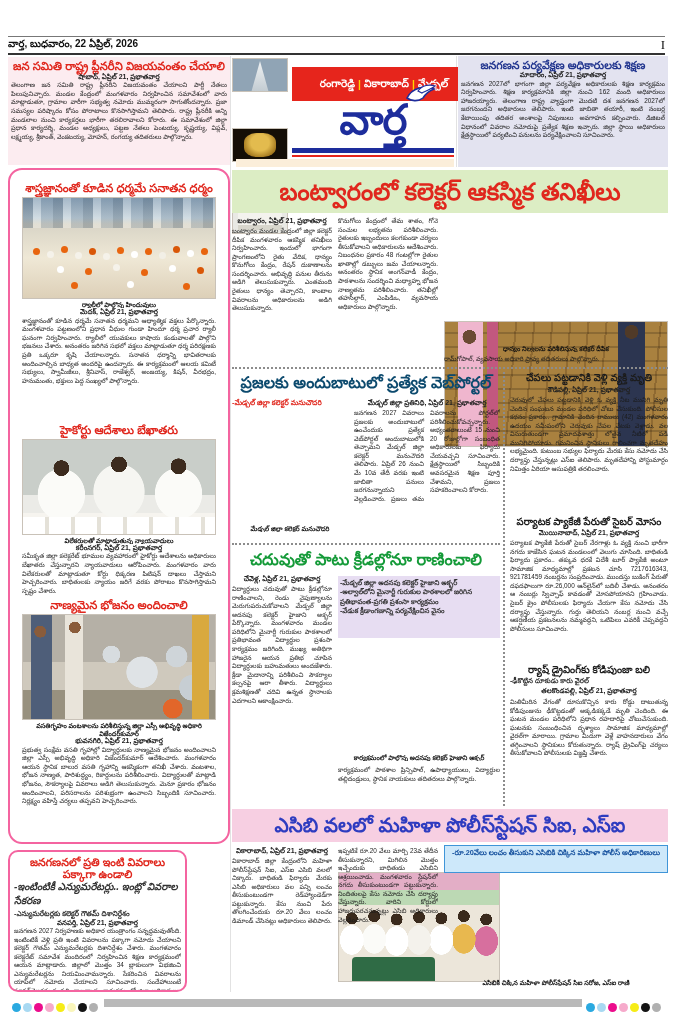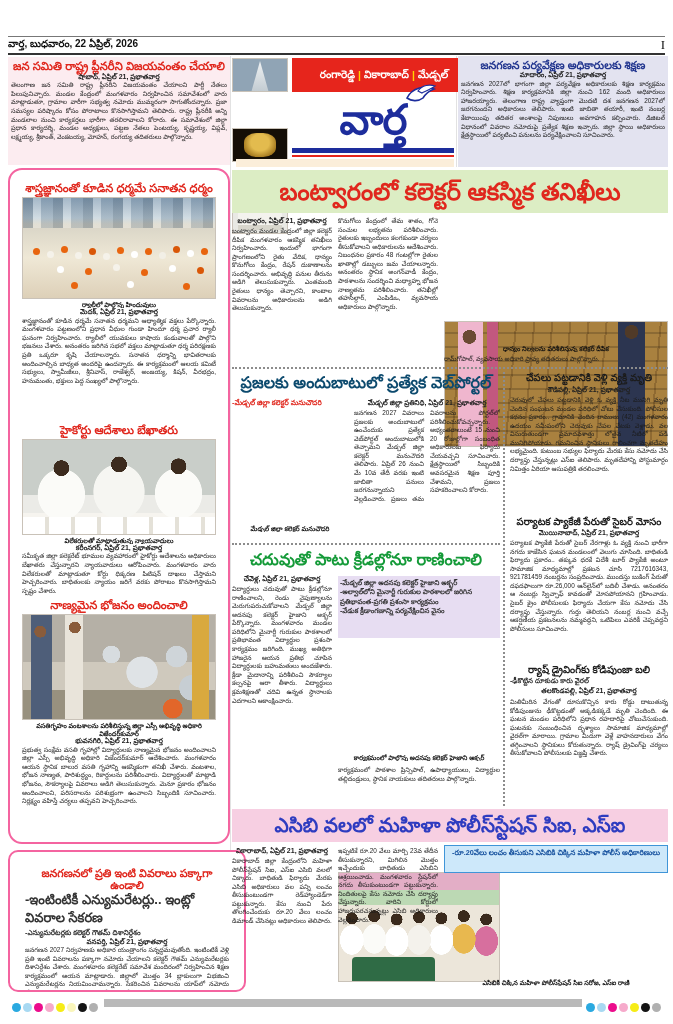--- a/index.html
+++ b/index.html
@@ -130,33 +130,33 @@
     <div class="dl">కరీంనగర్, ఏప్రిల్ 21, ప్రభాతవార్త</div>
     <div class="bt" style="height:44px;">సమీకృత జిల్లా కలెక్టరేట్ భూముల వ్యవహారంలో హైకోర్టు ఆదేశాలను అధికారులు బేఖాతరు చేస్తున్నారని న్యాయవాదులు ఆరోపించారు. మంగళవారం వారు విలేకరులతో మాట్లాడుతూ కోర్టు ధిక్కరణ పిటిషన్ దాఖలు చేస్తామని హెచ్చరించారు. బాధితులకు న్యాయం జరిగే వరకు పోరాటం కొనసాగిస్తామని స్పష్టం చేశారు.</div>
 
     <div class="hl red" style="font-size:11.5px;margin-top:3px;">నాణ్యమైన భోజనం అందించాలి</div>
     <div class="ph ph-kitchen" style="height:104px;margin:2px 0;"></div>
     <div class="cap">వసతిగృహం వంటశాలను పరిశీలిస్తున్న జిల్లా ఎస్సీ అభివృద్ధి అధికారి విజేందర్‌కుమార్</div>
     <div class="dl">భువనగిరి, ఏప్రిల్ 21, ప్రభాతవార్త</div>
     <div class="bt" style="height:80px;">ప్రభుత్వ సంక్షేమ వసతి గృహాల్లో విద్యార్థులకు నాణ్యమైన భోజనం అందించాలని జిల్లా ఎస్సీ అభివృద్ధి అధికారి విజేందర్‌కుమార్ ఆదేశించారు. మంగళవారం ఆయన స్థానిక బాలుర వసతి గృహాన్ని ఆకస్మికంగా తనిఖీ చేశారు. వంటశాల, భోజన నాణ్యత, పారిశుద్ధ్యం, రికార్డులను పరిశీలించారు. విద్యార్థులతో మాట్లాడి భోజనం, సౌకర్యాలపై వివరాలు అడిగి తెలుసుకున్నారు. మెనూ ప్రకారం భోజనం అందించాలని, పరిసరాలను పరిశుభ్రంగా ఉంచాలని సిబ్బందికి సూచించారు. నిర్లక్ష్యం వహిస్తే చర్యలు తప్పవని హెచ్చరించారు.</div>
   </div>
 
-  <div class="abs pinkbox" style="left:8px;top:840px;width:238px;height:142px;border-radius:10px;padding:15px;overflow:hidden;">
+  <div class="abs pinkbox" style="left:8px;top:840px;width:179px;height:142px;border-radius:10px;padding:4px;overflow:hidden;">
     <div class="hl red" style="font-size:11px;">జనగణనలో ప్రతి ఇంటి వివరాలు పక్కాగా ఉండాలి</div>
-    <div class="sub" style="font-size:13px;">-ఇంటింటికీ ఎన్యుమరేటర్లు.. ఇంట్లో వివరాల సేకరణ</div>
+    <div class="sub" style="font-size:10px;font-style:italic;">-ఇంటింటికీ ఎన్యుమరేటర్లు.. ఇంట్లో వివరాల సేకరణ</div>
     <div class="sub" style="font-size:7.2px;">-ఎన్యుమరేటర్లకు కలెక్టర్ గౌతమ్ దిశానిర్దేశం</div>
     <div class="dl">వనపర్తి, ఏప్రిల్ 21, ప్రభాతవార్త</div>
     <div class="bt" style="height:84px;">జనగణన 2027 నిర్వహణకు అధికార యంత్రాంగం సన్నద్ధమవుతోంది. ఇంటింటికీ వెళ్లి ప్రతి ఇంటి వివరాలను పక్కాగా నమోదు చేయాలని కలెక్టర్ గౌతమ్ ఎన్యుమరేటర్లకు దిశానిర్దేశం చేశారు. మంగళవారం కలెక్టరేట్ సమావేశ మందిరంలో నిర్వహించిన శిక్షణ కార్యక్రమంలో ఆయన మాట్లాడారు. జిల్లాలో మొత్తం 34 బ్లాకులుగా విభజించి ఎన్యుమరేటర్లను నియమించామన్నారు. సేకరించిన వివరాలను యాప్‌లో నమోదు చేయాలని సూచించారు. సందేహాలుంటే సూపర్‌వైజర్లను సంప్రదించాలన్నారు. కార్యక్రమంలో జిల్లా అధికారులు, సిబ్బంది పాల్గొన్నారు.</div>
   </div>
 
   <div class="abs ph ph-temple" style="left:232px;top:48px;width:56px;height:34px;"></div>
   <div class="abs ph ph-statue" style="left:232px;top:84px;width:56px;height:34px;"></div>
   <div class="abs ph ph-building" style="left:232px;top:120px;width:56px;height:36px;"></div>
 
-  <div class="abs banner" style="left:292px;top:48px;width:184px;height:34px;">
+  <div class="abs banner" style="left:292px;top:57px;width:184px;height:34px;">
     <span>రంగారెడ్డి</span>
     <span class="sep">|</span>
     <span>వికారాబాద్</span>
     <span class="sep">|</span>
     <span>మేడ్చల్</span>
   </div>
 
   <div class="abs logo-wrap" style="left:292px;top:84px;width:162px;height:52px;">
     <span class="logo-text">వార్త</span>
     <svg class="abs" style="right:16px;top:-12px;" width="34" height="26" viewBox="0 0 34 26">

